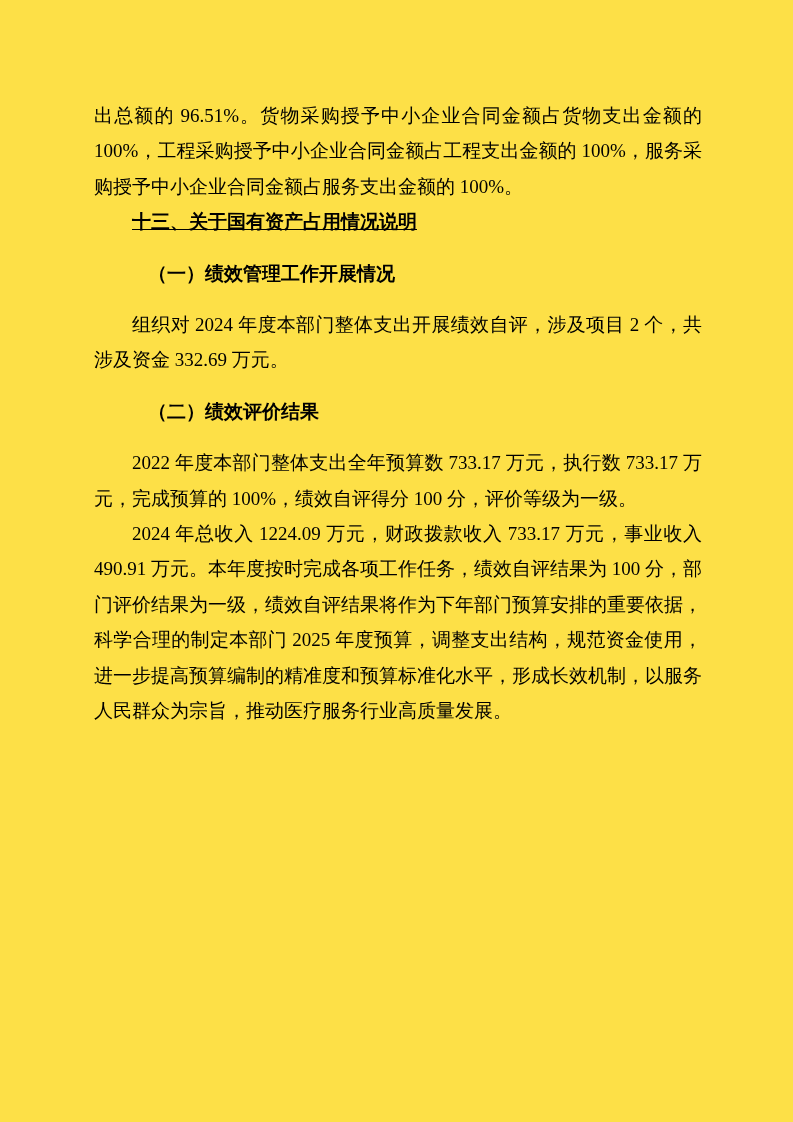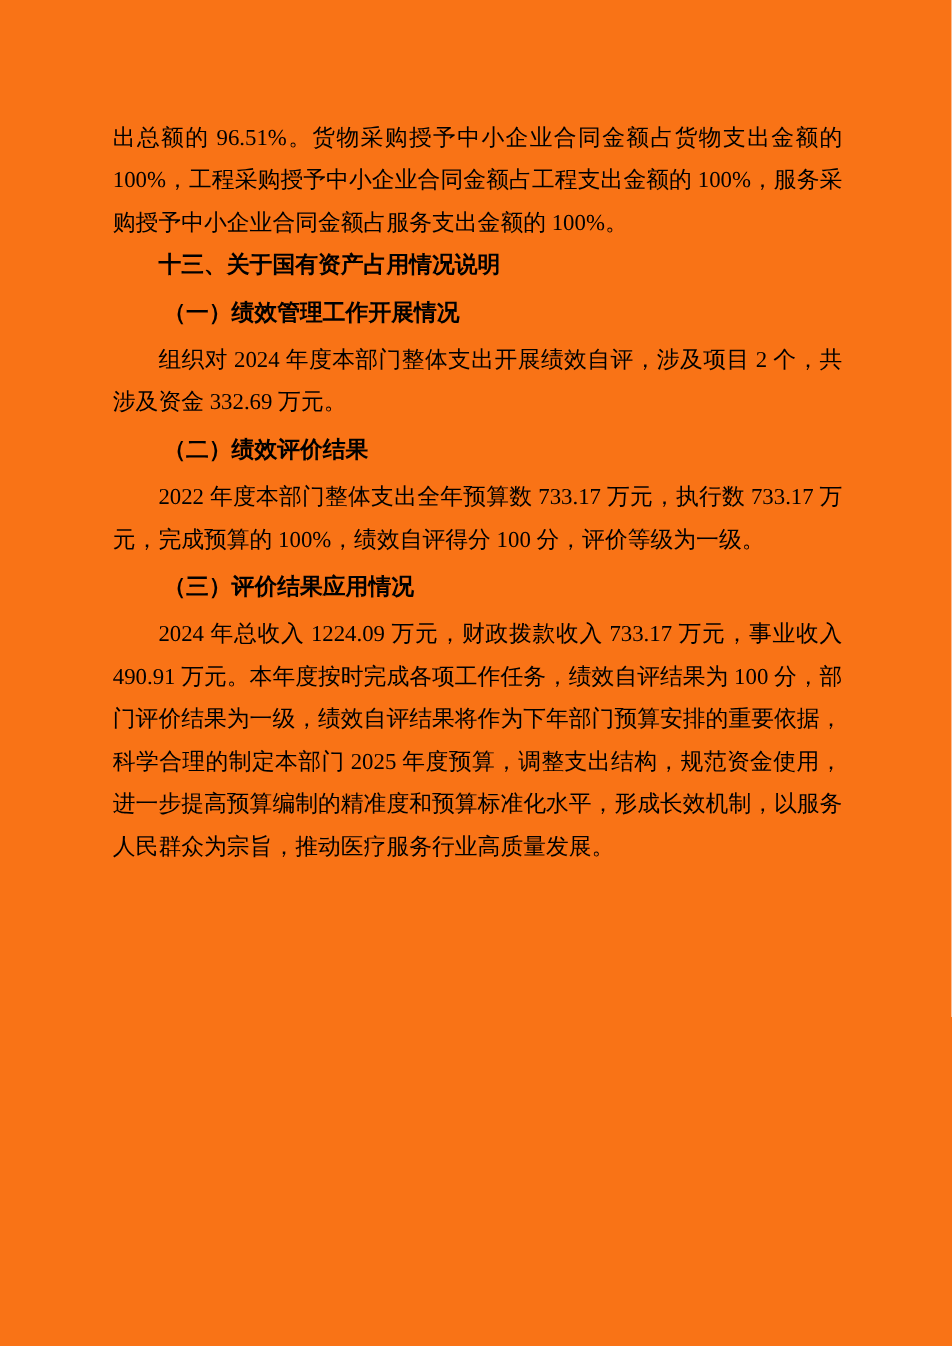--- a/index.html
+++ b/index.html
@@ -4,21 +4,21 @@
 <style>
   html, body {
     margin: 0;
     padding: 0;
     background: #ffffff;
   }
   .page {
     position: relative;
     width: 793px;
     height: 1122px;
-    background: #f97316;
+    background: #fde047;
     overflow: hidden;
   }
   .content {
     position: absolute;
     left: 94px;
     top: 98px;
     width: 608px;
     color: #000000;
     font-family: "Liberation Serif", "DejaVu Serif", serif;
     font-size: 19px;
@@ -33,23 +33,24 @@
     text-indent: 0;
   }
   .h-main {
     margin: 0;
     font-family: "Liberation Sans", "DejaVu Sans", sans-serif;
     font-weight: 700;
     font-size: 19px;
     line-height: 35.4px;
     text-indent: 2em;
     text-align: left;
+    text-decoration: underline;
   }
   .h-sub {
-    margin: 4px;
+    margin: 16px;
     font-family: "Liberation Sans", "DejaVu Sans", sans-serif;
     font-weight: 600;
     font-size: 19px;
     line-height: 35.4px;
     text-indent: 2em;
     text-align: left;
   }
 </style>
 </head>
 <body>
@@ -64,18 +65,17 @@
 
 
     <h3 class="h-sub">（一）绩效管理工作开展情况</h3>
 
     <p class="para">组织对 2024 年度本部门整体支出开展绩效自评，涉及项目 2 个，共涉及资金 332.69 万元。</p>
 
     <h3 class="h-sub">（二）绩效评价结果</h3>
 
     <p class="para">2022 年度本部门整体支出全年预算数 733.17 万元，执行数 733.17 万元，完成预算的 100%，绩效自评得分 100 分，评价等级为一级。</p>
 
-    <h3 class="h-sub">（三）评价结果应用情况</h3>
 
     <p class="para">2024 年总收入 1224.09 万元，财政拨款收入 733.17 万元，事业收入 490.91 万元。本年度按时完成各项工作任务，绩效自评结果为 100 分，部门评价结果为一级，绩效自评结果将作为下年部门预算安排的重要依据，科学合理的制定本部门 2025 年度预算，调整支出结构，规范资金使用，进一步提高预算编制的精准度和预算标准化水平，形成长效机制，以服务人民群众为宗旨，推动医疗服务行业高质量发展。</p>
 
   </div>
 </div>
 
 </body></html>

